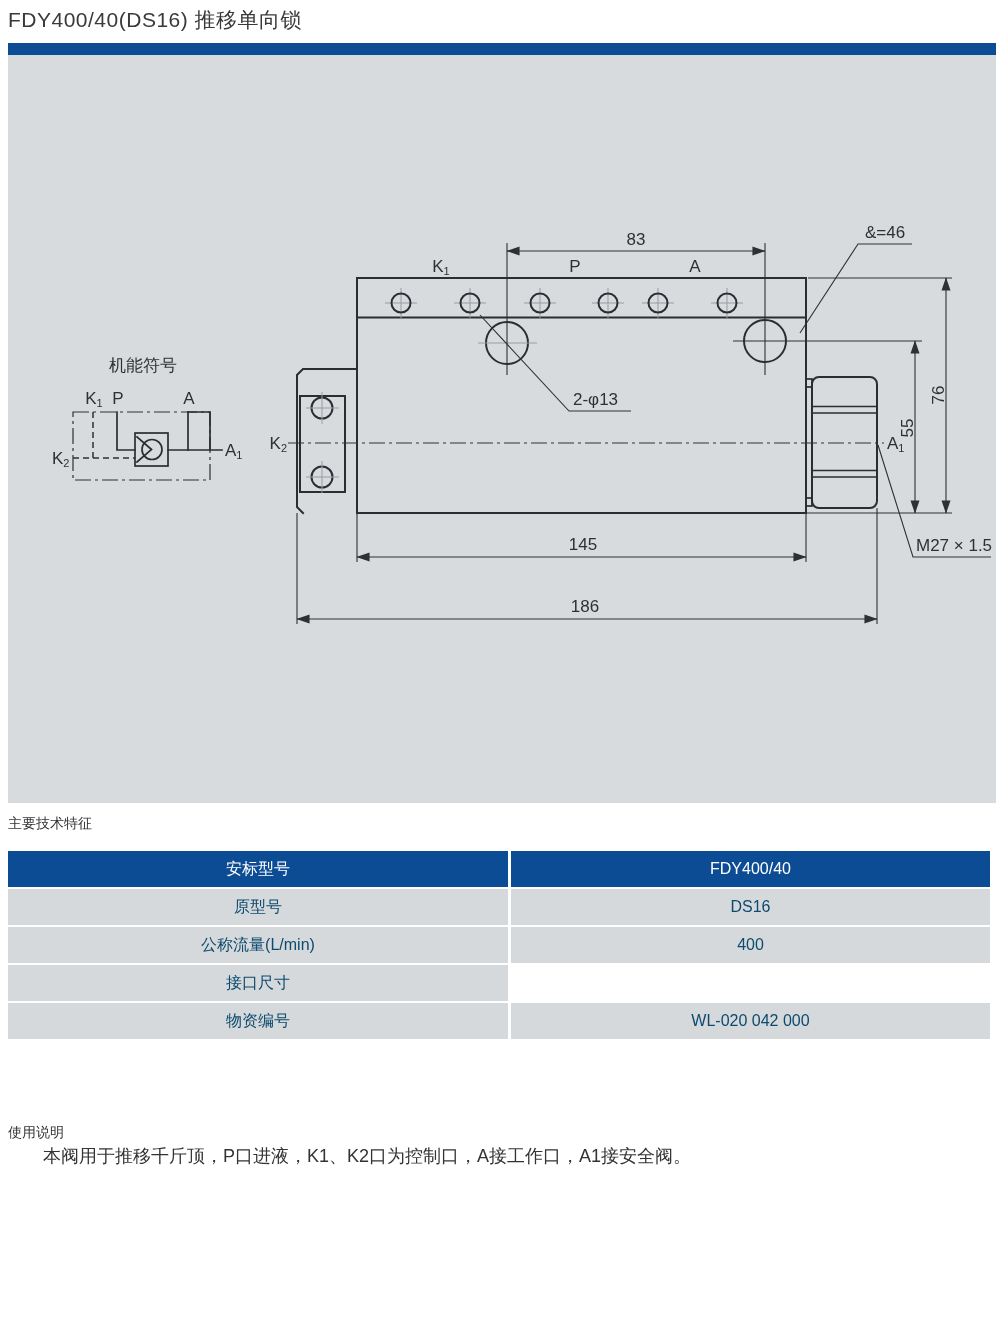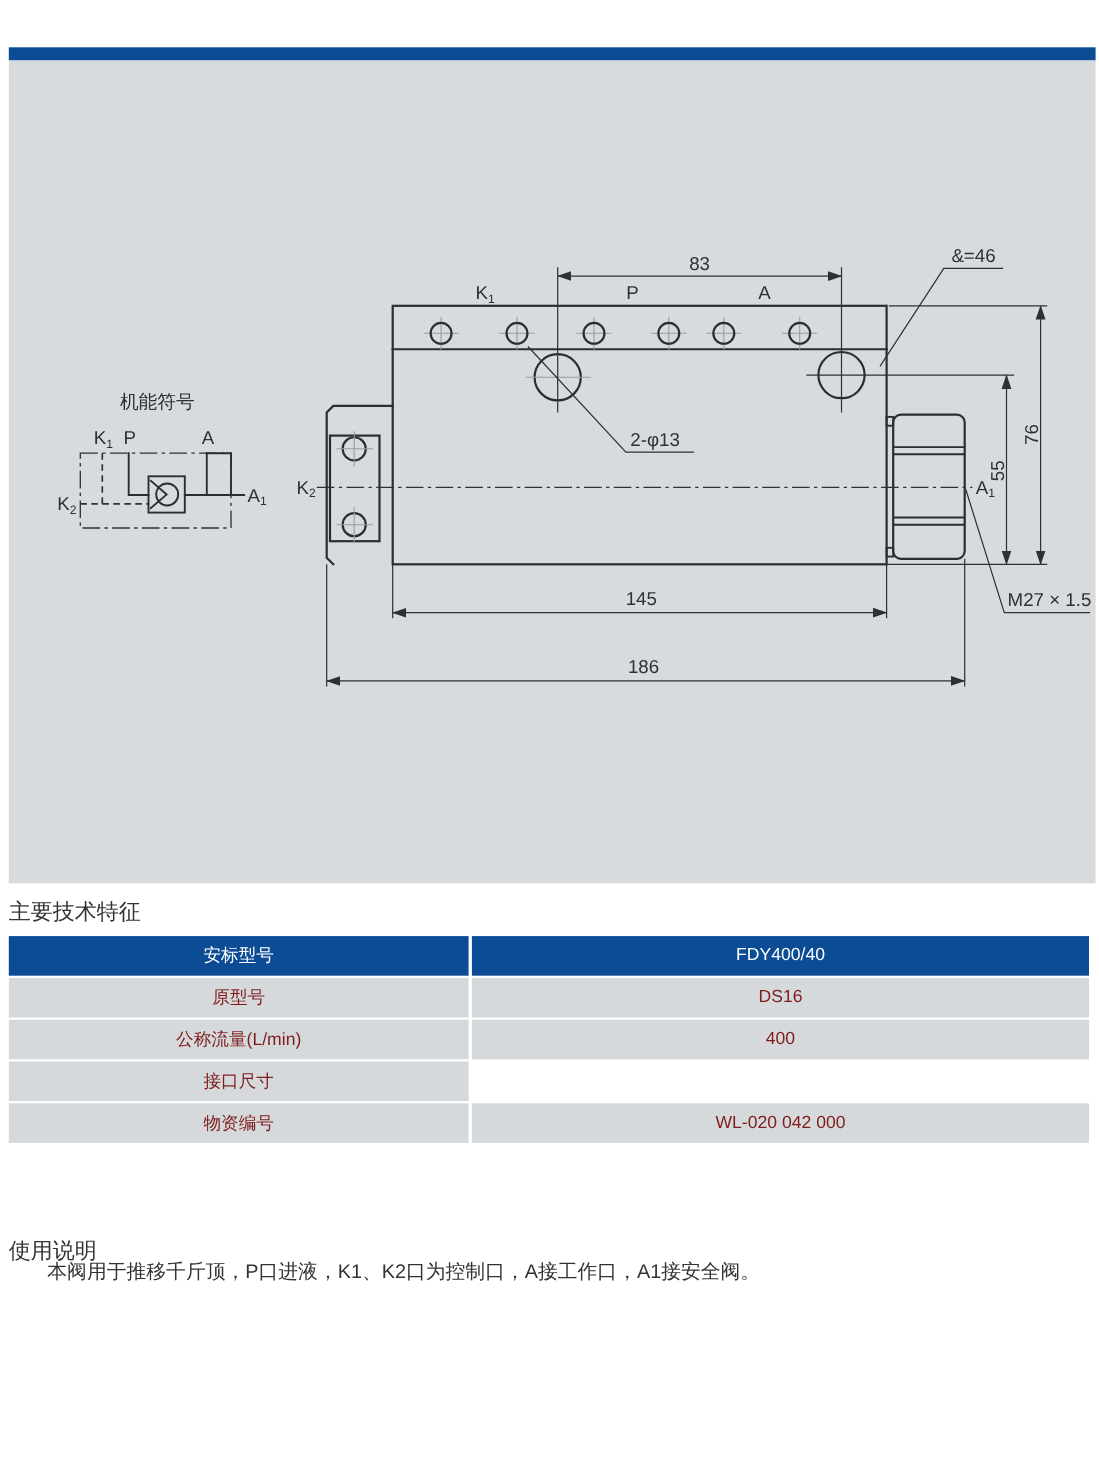--- a/index.html
+++ b/index.html
@@ -18,38 +18,39 @@
   .ln16 { stroke:#2b2d30; stroke-width:1.7; fill:none; stroke-linecap:square; }
   .thin { stroke:#2e3033; stroke-width:1.1; fill:none; }
   .lt   { stroke:#989da3; stroke-width:1;   fill:none; }
   .chain{ stroke:#2e3033; stroke-width:1.2; fill:none; stroke-dasharray:16 4 3 4; }
   .dash { stroke:#2e3033; stroke-width:1.5; fill:none; stroke-dasharray:6 4; }
   .dim  { stroke:#2e3033; stroke-width:1.1; fill:none; }
   .draw-svg text { fill:#2e3033; font-size:17px; font-family:"Liberation Sans","DejaVu Sans",sans-serif; }
   .fs16 { font-size:16px; }
   .sub  { font-size:11px; }
 
-  .section-heading { position:absolute; left:8px; font-size:20px; color:#333; }
+  .section-heading { position:absolute; left:8px; font-size:14px; color:#333; }
   .h-specs { top:815px; }
   .h-usage { top:1124px; }
 
   
   .spec-table { position:absolute; left:8px; top:851px; width:982px; }
   .spec-row { display:flex; gap:3px; margin-bottom:2px; height:36px; }
-  .spec-cell { display:flex; align-items:center; justify-content:center; background:#d6d9db; font-size:16px; color:#7f1d1d; }
-  .c1 { width:418px; } .c2 { flex:1; }
+  .spec-cell { display:flex; align-items:center; justify-content:center; background:#d6d9db; font-size:16px; color:#0c4a6e; }
+  .c1 { width:500px; } .c2 { flex:1; }
   .spec-row.header .spec-cell { background:#0b4c94; color:#ffffff; }
 
   .usage-text { position:absolute; left:43px; top:1144px; font-size:18px; color:#333; }
 </style>
 </head>
 <body>
 
 <div class="page">
 
+  <div class="doc-title">FDY400/40(DS16) 推移单向锁</div>
 
   <div class="top-bar"></div>
   <div class="panel"></div>
 
   <svg class="draw-svg" viewBox="0 0 999 810">
     <defs>
       <marker id="ar" viewBox="0 0 10 10" refX="9.5" refY="5" markerWidth="12" markerHeight="12" orient="auto-start-reverse">
         <path d="M0,1.6 L10,5 L0,8.4 Z" fill="#2e3033"></path>
       </marker>
     </defs>

